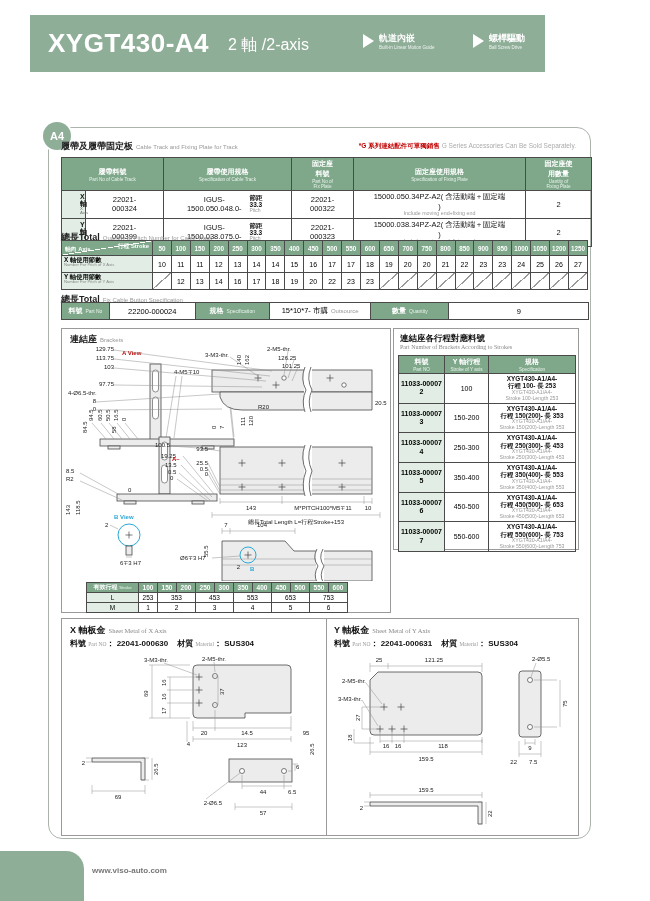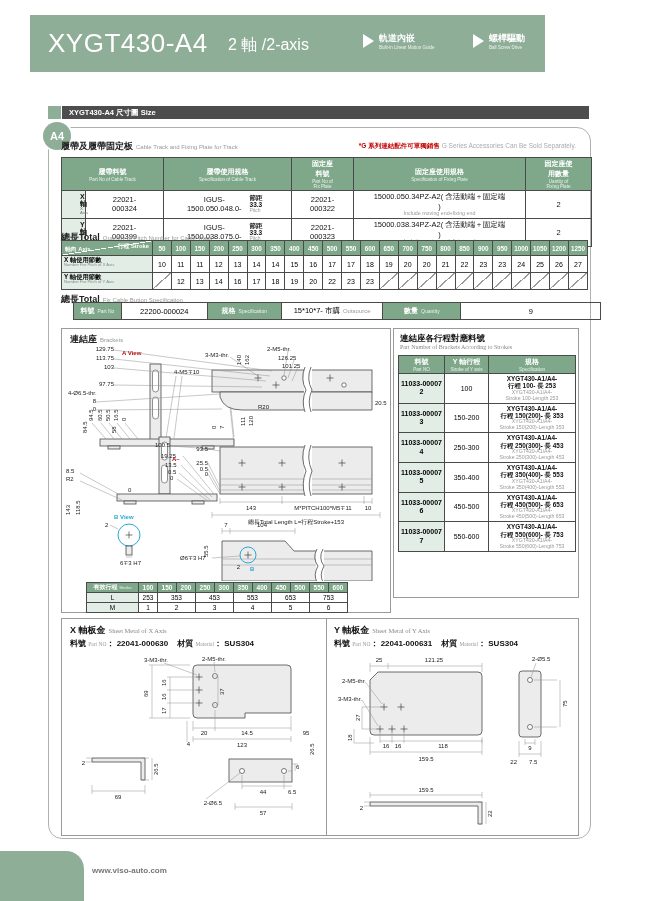--- a/index.html
+++ b/index.html
@@ -1,21 +1,21 @@
 <!DOCTYPE html>
 <html><head>
 <meta charset="utf-8">
 <style>
   * { margin:0; padding:0; box-sizing:border-box; }
   body { background:#fff; font-family:"Liberation Sans",sans-serif; }
   .page { position:relative; width:650px; height:901px; background:#fff; overflow:hidden; }
 
   
   .banner { position:absolute; left:30px; top:15px; width:515px; height:57px; background:#8FAE98; }
-  .banner .ttl { position:absolute; left:18px; top:13px; font-size:26px; font-weight:normal; color:#fff; letter-spacing:.5px; }
+  .banner .ttl { position:absolute; left:18px; top:13px; font-size:26px; font-weight:bold; color:#fff; letter-spacing:.5px; }
   .banner .sub { position:absolute; left:198px; top:20px; font-size:16px; color:#fff; }
   .feature { position:absolute; top:17px; display:flex; align-items:center; gap:5px; }
   .f1 { left:333px; } .f2 { left:443px; }
   .tri { width:0; height:0; border-left:11px solid #fff; border-top:7px solid transparent; border-bottom:7px solid transparent; }
   .fcjk { font-size:9px; font-weight:bold; color:#fff; }
   .fen { font-size:4.5px; color:rgba(255,255,255,.85); }
 
   
   .secbar { position:absolute; left:48px; top:106px; display:flex; }
   .secbar .sq { width:13px; height:13px; background:#8FAE98; margin-right:1px; }
@@ -60,38 +60,38 @@
       linear-gradient(to bottom right, rgba(0,0,0,0) 48.5%, #fff 48.5%, #fff 51.5%, rgba(0,0,0,0) 51.5%); }
   .pcorner .ct { position:absolute; right:3px; top:1px; font-size:5.8px; }
   .pcorner .cb { position:absolute; left:3px; bottom:1px; font-size:5.8px; }
   .pdata { height:17px; }
   .pdata .plabel { padding:1px 2px; line-height:1; }
   .pdata .plabel .pc { font-size:6.3px; font-weight:bold; display:block; }
   .pdata .plabel .pe { font-size:4.2px; color:#888; display:block; }
   .pdata .c.slash { background:linear-gradient(to bottom right, #fff 47%, #9a9a9a 47%, #9a9a9a 52%, #fff 52%); }
 
   
-  .btable { position:absolute; left:24px; top:174px; width:528px; display:flex; border:1px solid #4a4a4a; height:18px; }
+  .btable { position:absolute; left:12px; top:174px; width:528px; display:flex; border:1px solid #4a4a4a; height:18px; }
   .btable .cell { border-left:1px solid #4a4a4a; display:flex; align-items:center; justify-content:center; font-size:7.5px; gap:3px; }
   .btable .cell:first-child { border-left:none; }
   .btable .g { background:#7FA88B; color:#fff; font-weight:bold; font-size:7px; }
   .btable .g .en { font-weight:normal; font-size:5px; color:#e8f2ea; }
   .btable .gray { color:#999; font-size:6px; }
 
   
   .bbox { position:absolute; left:12px; top:200px; width:330px; height:285px; border:1px solid #9a9a9a; }
   .bbox .sect-title { left:8px; top:4px; }
   .bsvg { position:absolute; left:0; top:16px; }
   .stk { position:absolute; left:24px; top:253px; width:262px; font-size:6.5px; }
   .stk th, .stk td { border:1px solid #4a4a4a; text-align:center; height:10px; padding:0; }
   .stk th.lab { width:52px; font-size:6px; }
   .stk th.lab .en { font-size:4.3px; font-weight:normal; color:#e8f2ea; }
   .stk td.lg { font-weight:normal; }
 
-  .rpanel { position:absolute; left:344px; top:200px; width:186px; height:270px; border:1px solid #9a9a9a; }
+  .rpanel { position:absolute; left:344px; top:200px; width:186px; height:222px; border:1px solid #9a9a9a; }
   .rpanel .rt1 { position:absolute; left:6px; top:4px; font-size:8.5px; font-weight:bold; color:#111; white-space:nowrap; }
   .rpanel .rt2 { position:absolute; left:6px; top:15px; font-size:6px; color:#888; font-family:"Liberation Serif",serif; white-space:nowrap; }
   .rtab { position:absolute; left:4px; top:26px; width:177px; table-layout:fixed; }
   .rtab th, .rtab td { border:1px solid #4a4a4a; padding:1px; text-align:center; }
   .rtab .pn { background:#E2EEE5; font-size:7px; font-weight:bold; word-break:break-all; line-height:1.2; }
   .rtab .strk { font-size:7px; }
   .rtab .sp { line-height:1.15; }
   .rtab .sp .b { display:block; font-size:6.4px; font-weight:bold; color:#111; }
   .rtab .sp .gy { display:block; font-size:5.2px; color:#999; }
 
@@ -140,24 +140,20 @@
     </div>
     <div class="feature f2">
       <span class="tri"></span>
       <span>
         <div class="fcjk">螺桿驅動</div>
         <div class="fen">Ball Screw Drive</div>
       </span>
     </div>
   </div>
 
-  <div class="secbar">
-    <span class="sq"></span>
-    <div class="bar">XYGT430-A4 尺寸圖 Size</div>
-  </div>
 
   <div class="content">
     <div class="badge">A4</div>
 
     <div class="sect-title" style="left:12px; top:12px;">
       <span>履帶及履帶固定板</span><span class="en">Cable Track and Fixing Plate for Track</span>
     </div>
     <div class="note" style="top:14px;">
       <span>*G 系列連結配件可單獨銷售</span><span class="en">G Series Accessories Can Be Sold Separately.</span>
     </div>

